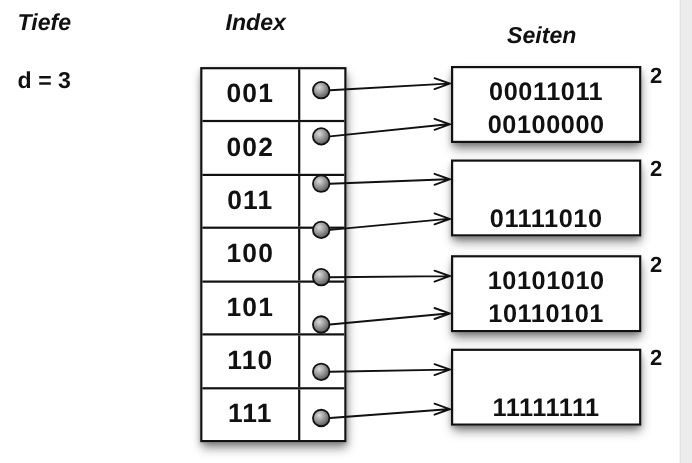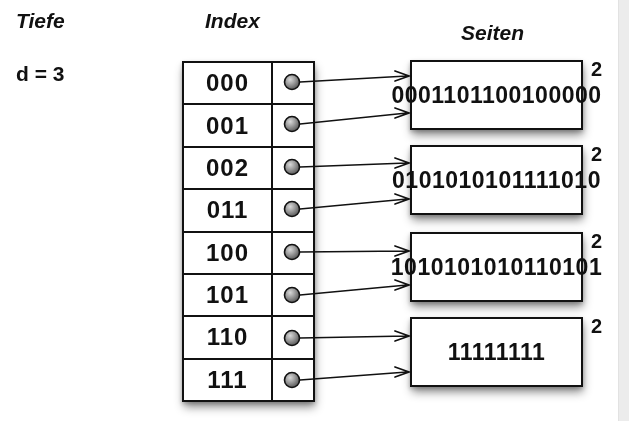--- a/index.html
+++ b/index.html
@@ -79,23 +79,23 @@
 
   .page-box {
     position: absolute;
     left: 410px;
     width: 173px;
     height: 70px;
     background: #ffffff;
     border: 2px solid #111111;
     box-sizing: border-box;
     display: flex;
-    flex-direction: row;
+    flex-direction: column;
     align-items: center;
-    justify-content: center;
+    justify-content: flex-end;
     box-shadow: 1px 6px 9px -1px rgba(0,0,0,0.45), 0 2px 4px rgba(0,0,0,0.2);
   }
   .page-box .val {
     font-size: 23px;
     font-weight: 600;
     line-height: 30px;
     letter-spacing: 0.5px;
     white-space: nowrap;
   }
   .local-depth {
@@ -119,24 +119,20 @@
 
   <div class="edge-strip"></div>
 
   <div class="hdr tiefe">Tiefe</div>
   <div class="hdr index">Index</div>
   <div class="hdr seiten">Seiten</div>
   <div class="depth-value">d = 3</div>
 
   <div class="index-table">
     <div class="t-row">
-      <div class="c-label">000</div>
-      <div class="c-ptr"></div>
-    </div>
-    <div class="t-row">
       <div class="c-label">001</div>
       <div class="c-ptr"></div>
     </div>
     <div class="t-row">
       <div class="c-label">002</div>
       <div class="c-ptr"></div>
     </div>
     <div class="t-row">
       <div class="c-label">011</div>
       <div class="c-ptr"></div>
@@ -159,21 +155,20 @@
     </div>
   </div>
 
   <div class="page-box" style="top:60px">
     <div class="val">00011011</div>
     <div class="val">00100000</div>
   </div>
   <div class="local-depth" style="top:58px">2</div>
 
   <div class="page-box" style="top:145px">
-    <div class="val">01010101</div>
     <div class="val">01111010</div>
   </div>
   <div class="local-depth" style="top:143px">2</div>
 
   <div class="page-box" style="top:232px">
     <div class="val">10101010</div>
     <div class="val">10110101</div>
   </div>
   <div class="local-depth" style="top:230px">2</div>
 

